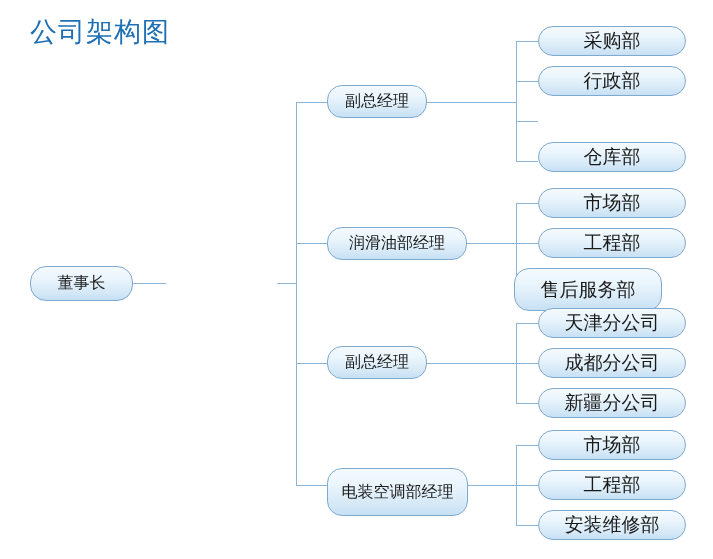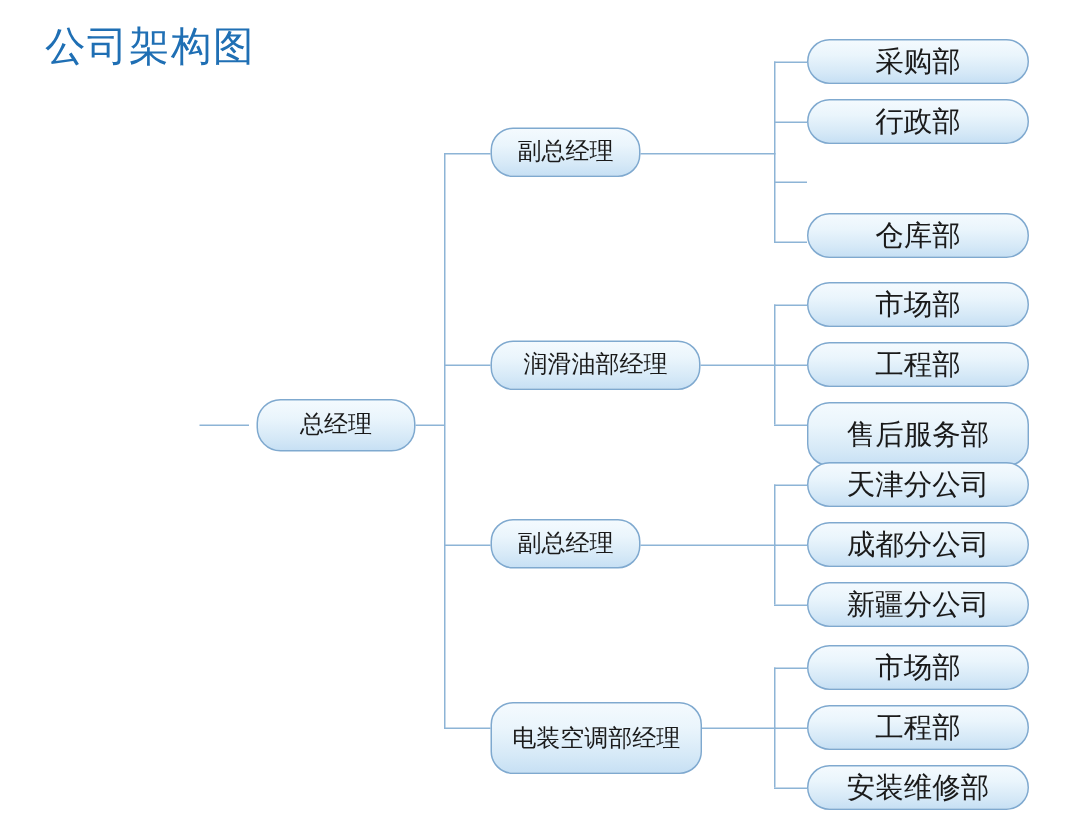--- a/index.html
+++ b/index.html
@@ -90,35 +90,35 @@
   <div class="conn h" style="left:516px; top:323px; width:22px;"></div>
   <div class="conn h" style="left:516px; top:363px; width:22px;"></div>
   <div class="conn h" style="left:516px; top:403px; width:22px;"></div>
 
   <div class="conn h" style="left:468px; top:485px; width:49px;"></div>
   <div class="conn v" style="left:516px; top:445px; height:80px;"></div>
   <div class="conn h" style="left:516px; top:445px; width:22px;"></div>
   <div class="conn h" style="left:516px; top:485px; width:22px;"></div>
   <div class="conn h" style="left:516px; top:525px; width:22px;"></div>
 
+  <div class="node lvl1" style="left:30px; top:266px; width:103px; height:35px;">董事长</div>
 
-  <div class="node lvl1" style="left:171px; top:266px; width:106px; height:35px;">总经理</div>
 
   <div class="node lvl2" style="left:327px; top:85px; width:100px; height:33px;">副总经理</div>
   <div class="node lvl2" style="left:327px; top:227px; width:140px; height:33px;">润滑油部经理</div>
   <div class="node lvl2" style="left:327px; top:346px; width:100px; height:33px;">副总经理</div>
   <div class="node lvl2" style="left:327px; top:468px; width:141px; height:48px;">电装空调部经理</div>
 
   <div class="node leaf" style="left:538px; top:26px; width:148px; height:30px;">采购部</div>
   <div class="node leaf" style="left:538px; top:66px; width:148px; height:30px;text-align:center;">行政部</div>
   <div class="node leaf" style="left:538px; top:142px; width:148px; height:30px;">仓库部</div>
 
   <div class="node leaf" style="left:538px; top:188px; width:148px; height:30px;">市场部</div>
   <div class="node leaf" style="left:538px; top:228px; width:148px; height:30px;">工程部</div>
-  <div class="node leaf" style="left:538px; top:268px; width:148px; height:43px;font-family:Liberation Serif, serif;">售后服务部</div>
+  <div class="node leaf" style="left:514px; top:268px; width:148px; height:43px;font-family:Liberation Serif, serif;">售后服务部</div>
 
   <div class="node leaf" style="left:538px; top:308px; width:148px; height:30px;">天津分公司</div>
   <div class="node leaf" style="left:538px; top:348px; width:148px; height:30px;">成都分公司</div>
   <div class="node leaf" style="left:538px; top:388px; width:148px; height:30px;">新疆分公司</div>
 
   <div class="node leaf" style="left:538px; top:430px; width:148px; height:30px;">市场部</div>
   <div class="node leaf" style="left:538px; top:470px; width:148px; height:30px;">工程部</div>
   <div class="node leaf" style="left:538px; top:510px; width:148px; height:30px;">安装维修部</div>
 
 </div>

